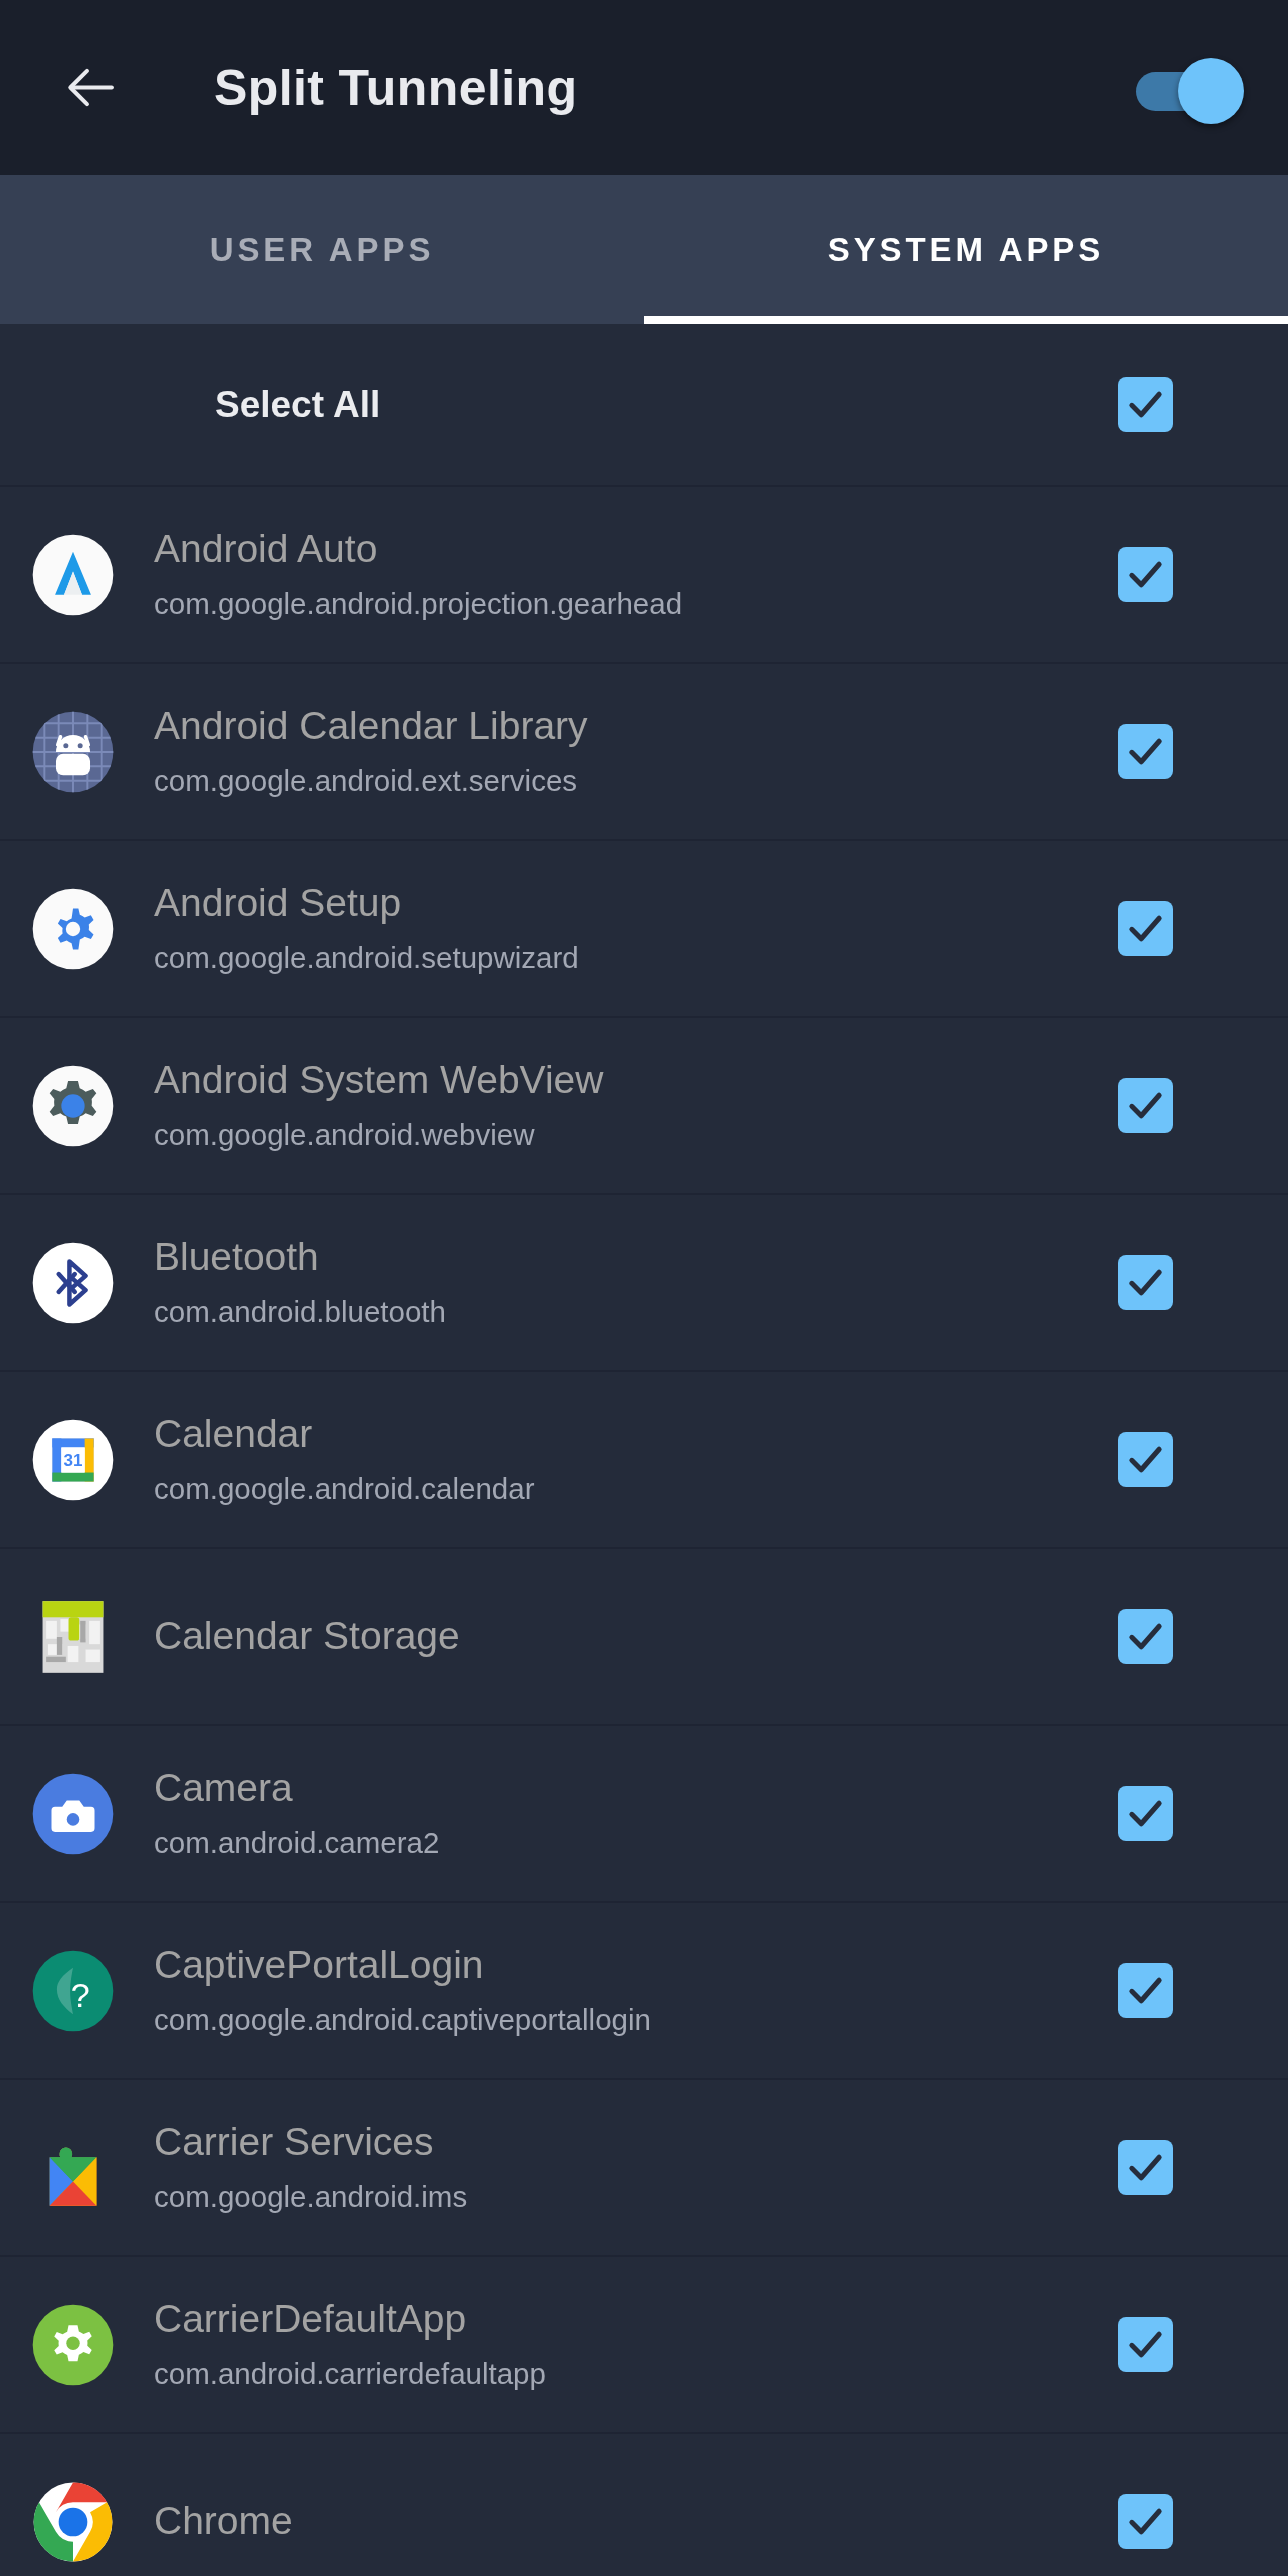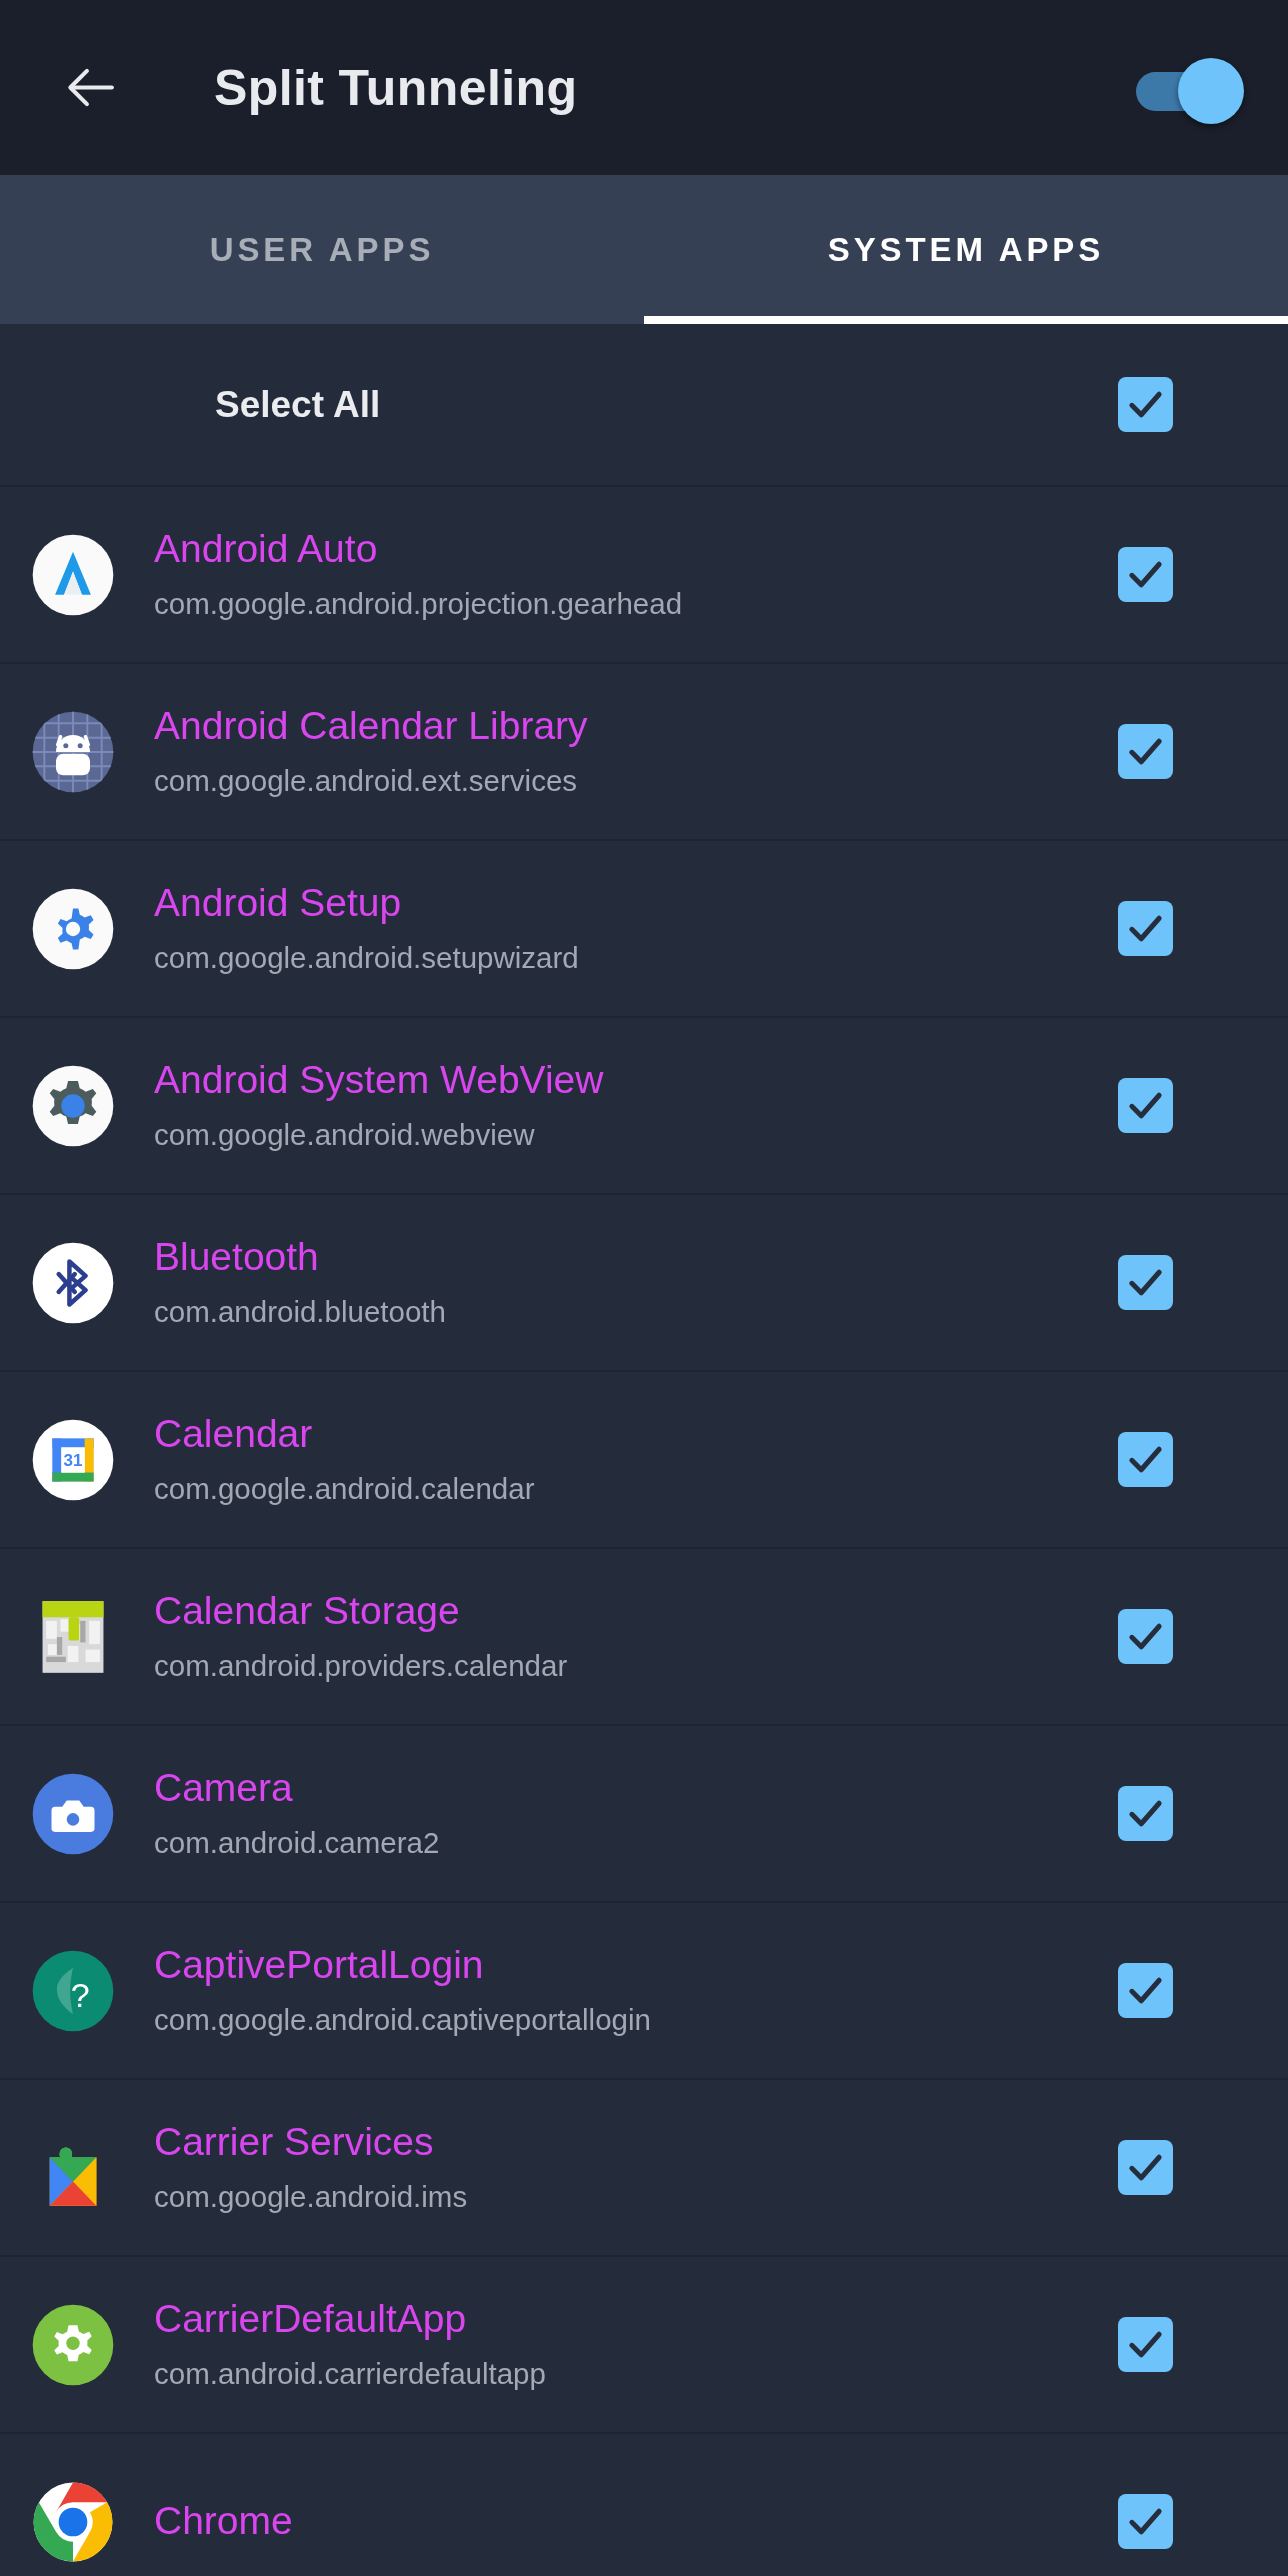--- a/index.html
+++ b/index.html
@@ -133,21 +133,21 @@
     display: flex;
     align-items: center;
     justify-content: center;
   }
   .row-text {
     flex: 1 1 auto;
     margin-left: 38px;
     min-width: 0;
   }
   .app-name {
-    color: #d946ef;
+    color: #a3a3a3;
     font-size: 39px;
     line-height: 1.08;
     white-space: nowrap;
     overflow: hidden;
   }
   .pkg-name {
     color: #a3a8b4;
     font-size: 29.5px;
     line-height: 1.1;
     margin-top: 18px;
@@ -374,21 +374,20 @@
     <g fill="#a8a8a8">
       <rect x="30" y="48" width="6" height="20"></rect>
       <rect x="56" y="30" width="6" height="24"></rect>
       <rect x="18" y="70" width="22" height="6"></rect>
     </g>
     <rect x="43" y="26" width="12" height="26" rx="3" fill="#b9d412"></rect>
   </svg>
         </div>
         <div class="row-text">
           <div class="app-name">Calendar Storage</div>
-          <div class="pkg-name">com.android.providers.calendar</div>
         </div>
         <div class="checkbox">
           <svg width="41" height="41" viewBox="0 0 24 24" fill="none" stroke="#262d3c" stroke-width="2.9" stroke-linecap="round" stroke-linejoin="round">
             <polyline points="4,12.5 9.5,18 20,6"></polyline>
           </svg>
         </div>
       </div>
       <div class="row">
         <div class="row-icon">
           <svg class="ic" viewBox="0 0 96 96">

